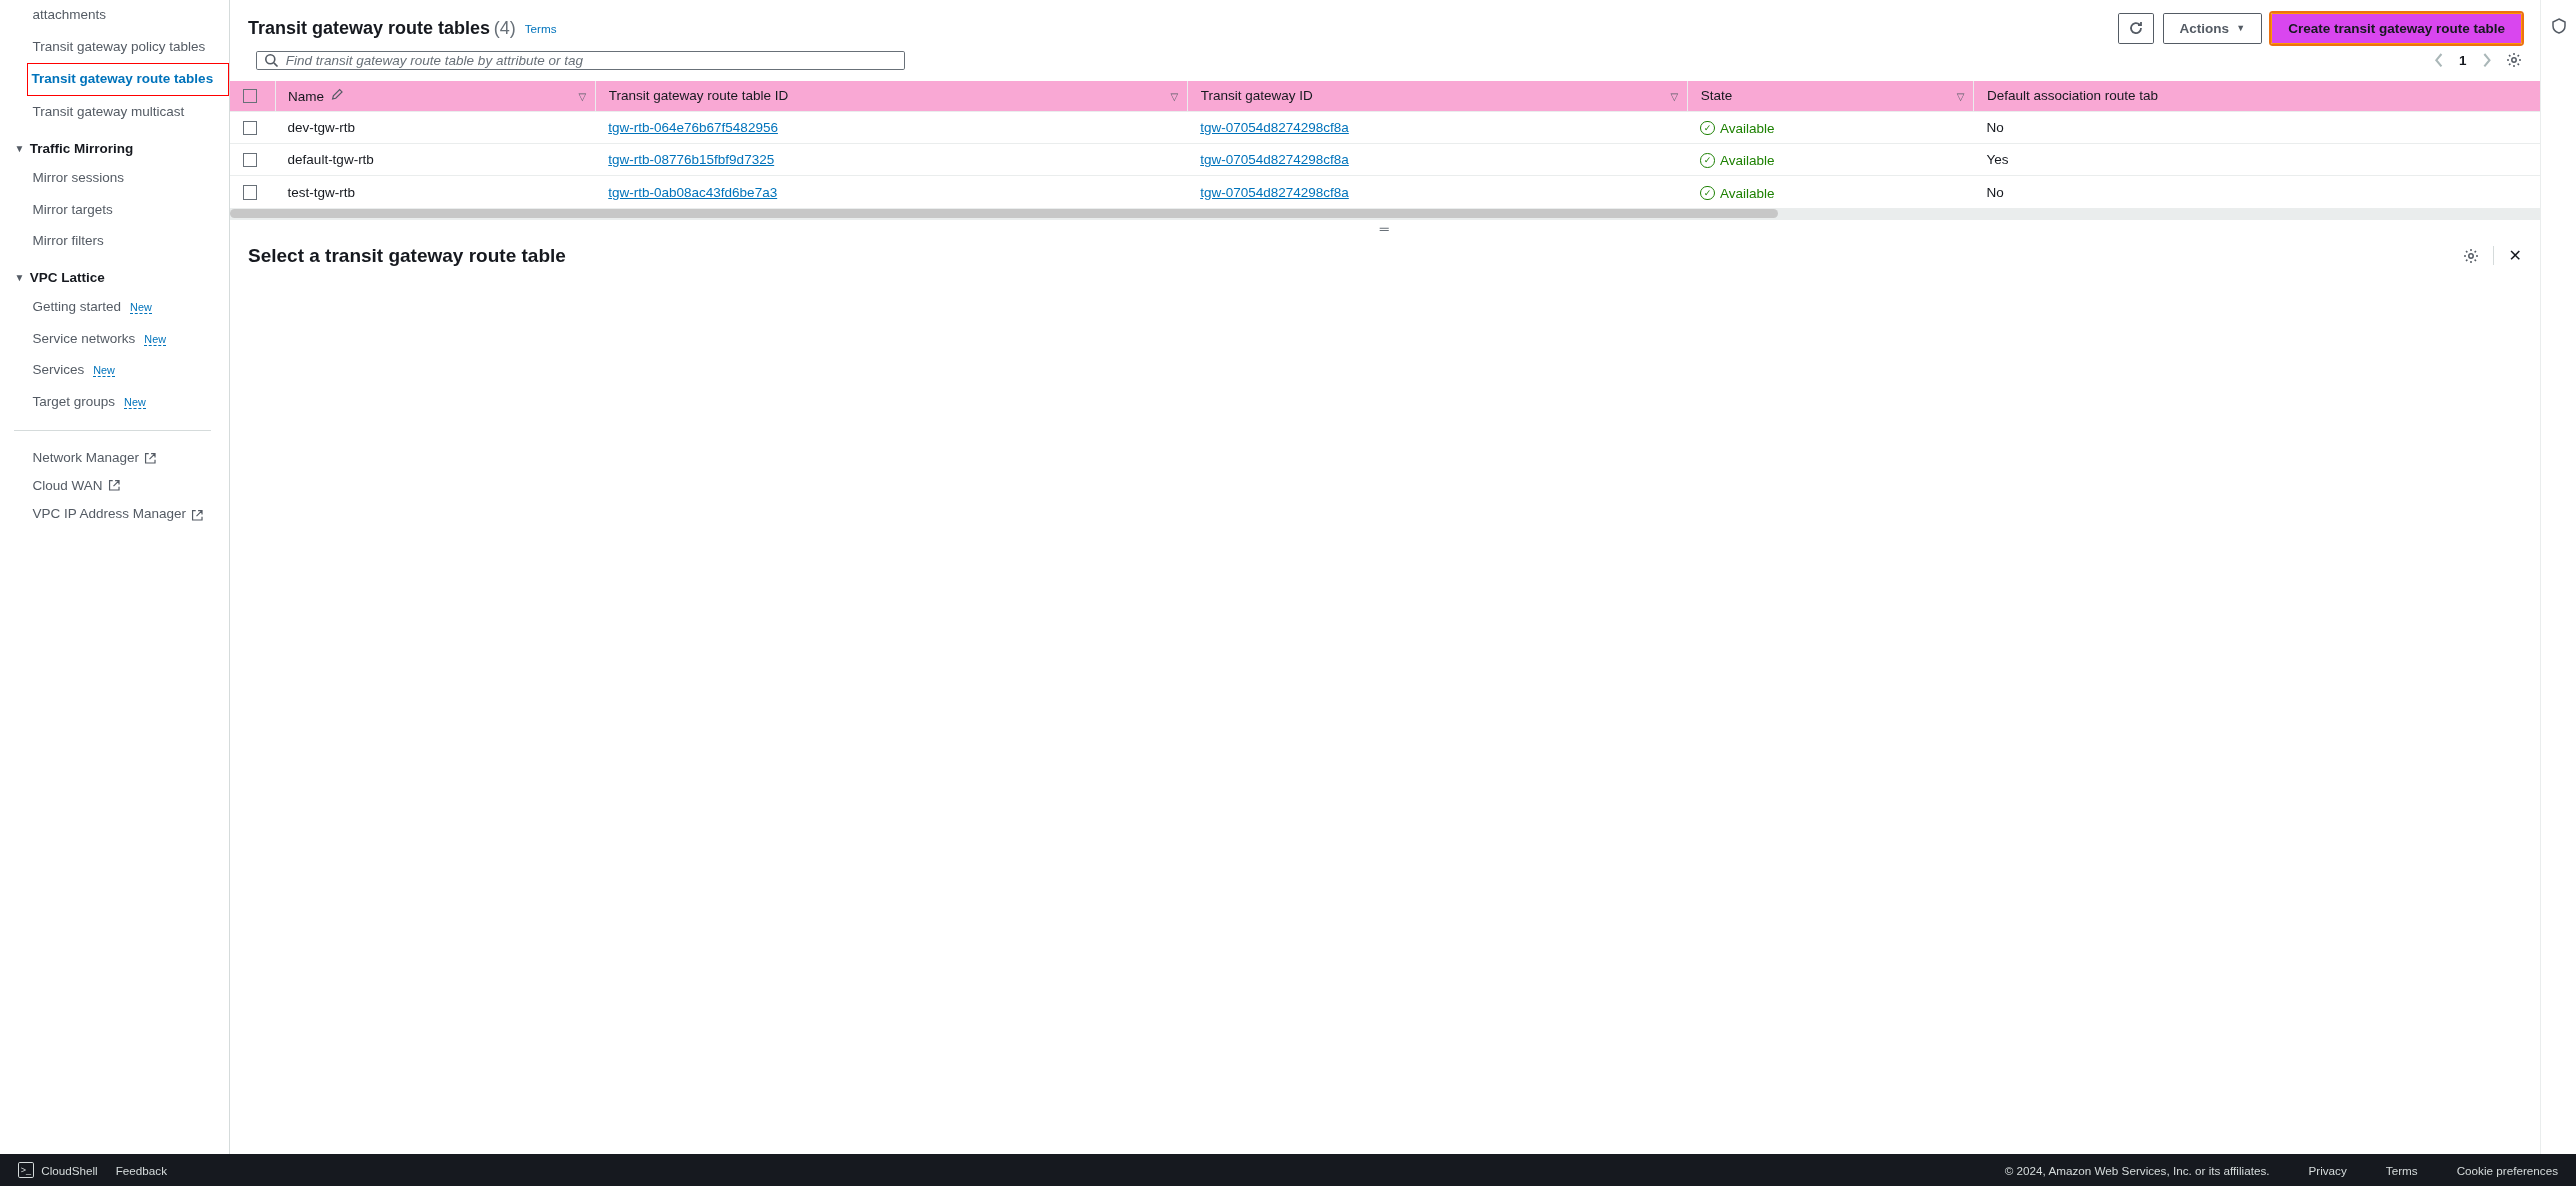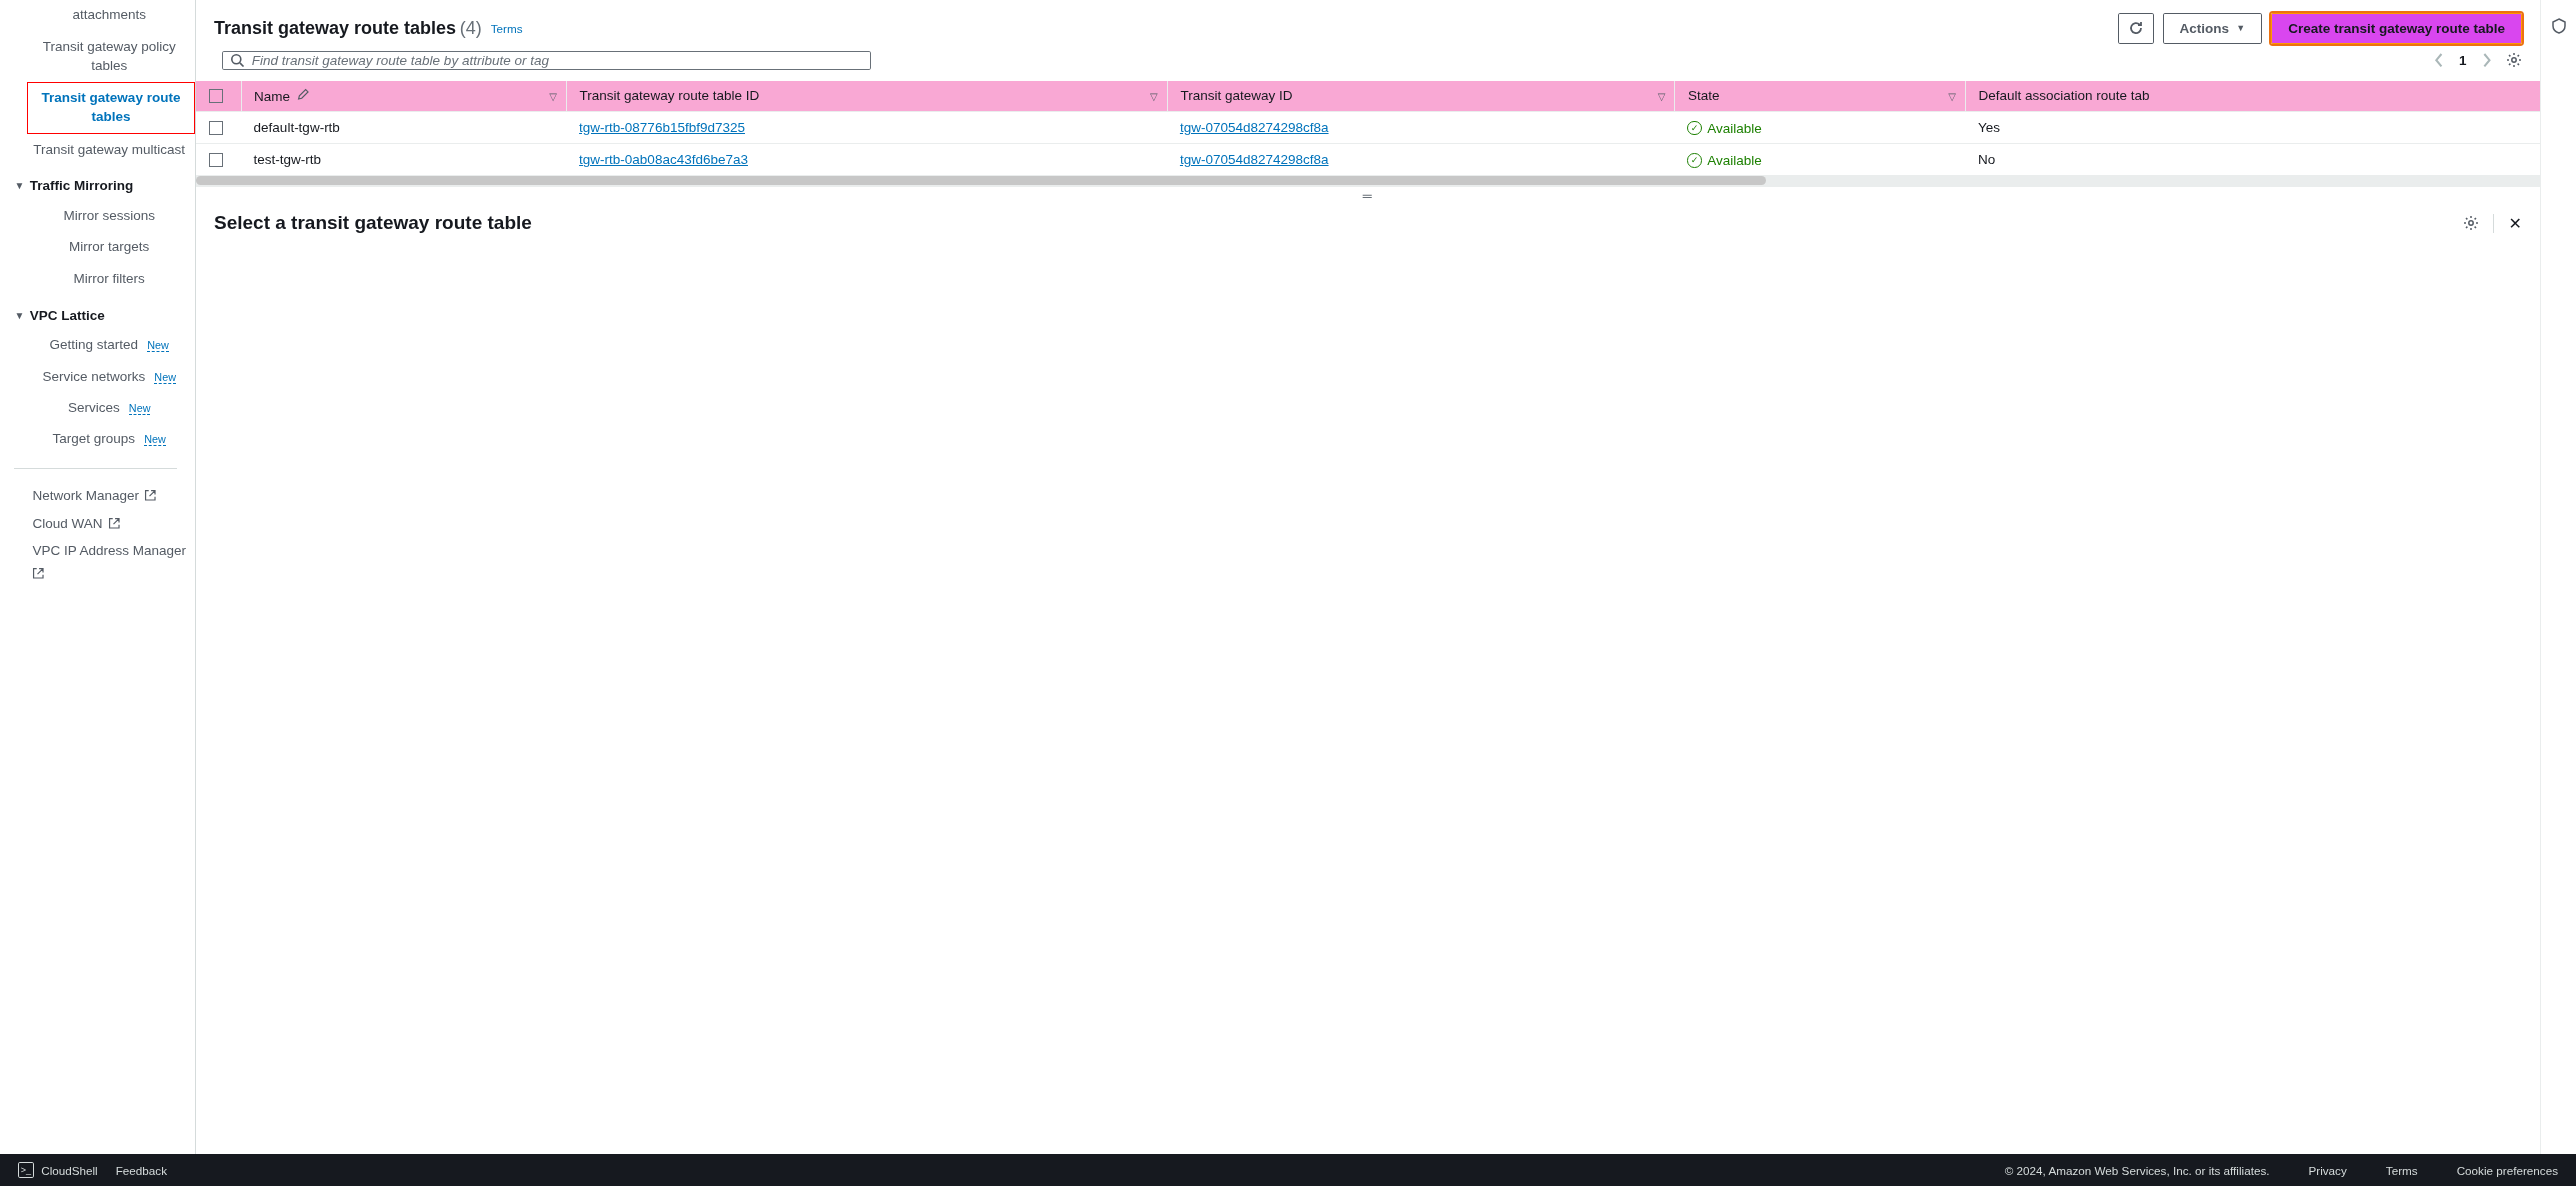--- a/index.html
+++ b/index.html
@@ -9,26 +9,25 @@
     color: #16191f;
     background: #ffffff;
     overflow: hidden;
   }
   .app {
     display: flex;
     height: calc(100vh - 32px);
   }
   
   .sidebar {
-    width: 196px;
+    width: 230px;
     border-right: 0.9px solid #d5dbdb;
     overflow-y: auto;
     padding: 0 0 18px 14.4px;
     position: relative;
-    text-align: center;
   }
   .sidebar::-webkit-scrollbar { width: 9px; }
   .sidebar::-webkit-scrollbar-thumb { background: #c7c7c7; border-radius: 4.5px; }
   .sidebar-item {
     padding: 6.3px 9px 6.3px 18px;
     font-size: 13.5px;
     color: #545b64;
     cursor: pointer;
     line-height: 1.4;
   }
@@ -475,20 +474,28 @@
                 <span class="sort-caret">▽</span>
               </th>
               <th>
                 <span>Default association route tab</span>
               </th>
             </tr>
           </thead>
           <tbody id="table-body">
                 <tr>
                   <td class="col-chk"><span class="chk"></span></td>
+                  <td>dev-tgw-rtb</td>
+                  <td><span class="link">tgw-rtb-064e76b67f5482956</span></td>
+                  <td><span class="link">tgw-07054d8274298cf8a</span></td>
+                  <td><span class="status"><span class="status-icon">✓</span>Available</span></td>
+                  <td>No</td>
+                </tr>
+                <tr>
+                  <td class="col-chk"><span class="chk"></span></td>
                   <td>default-tgw-rtb</td>
                   <td><span class="link">tgw-rtb-08776b15fbf9d7325</span></td>
                   <td><span class="link">tgw-07054d8274298cf8a</span></td>
                   <td><span class="status"><span class="status-icon">✓</span>Available</span></td>
                   <td>Yes</td>
                 </tr>
                 <tr>
                   <td class="col-chk"><span class="chk"></span></td>
                   <td>test-tgw-rtb</td>
                   <td><span class="link">tgw-rtb-0ab08ac43fd6be7a3</span></td>

